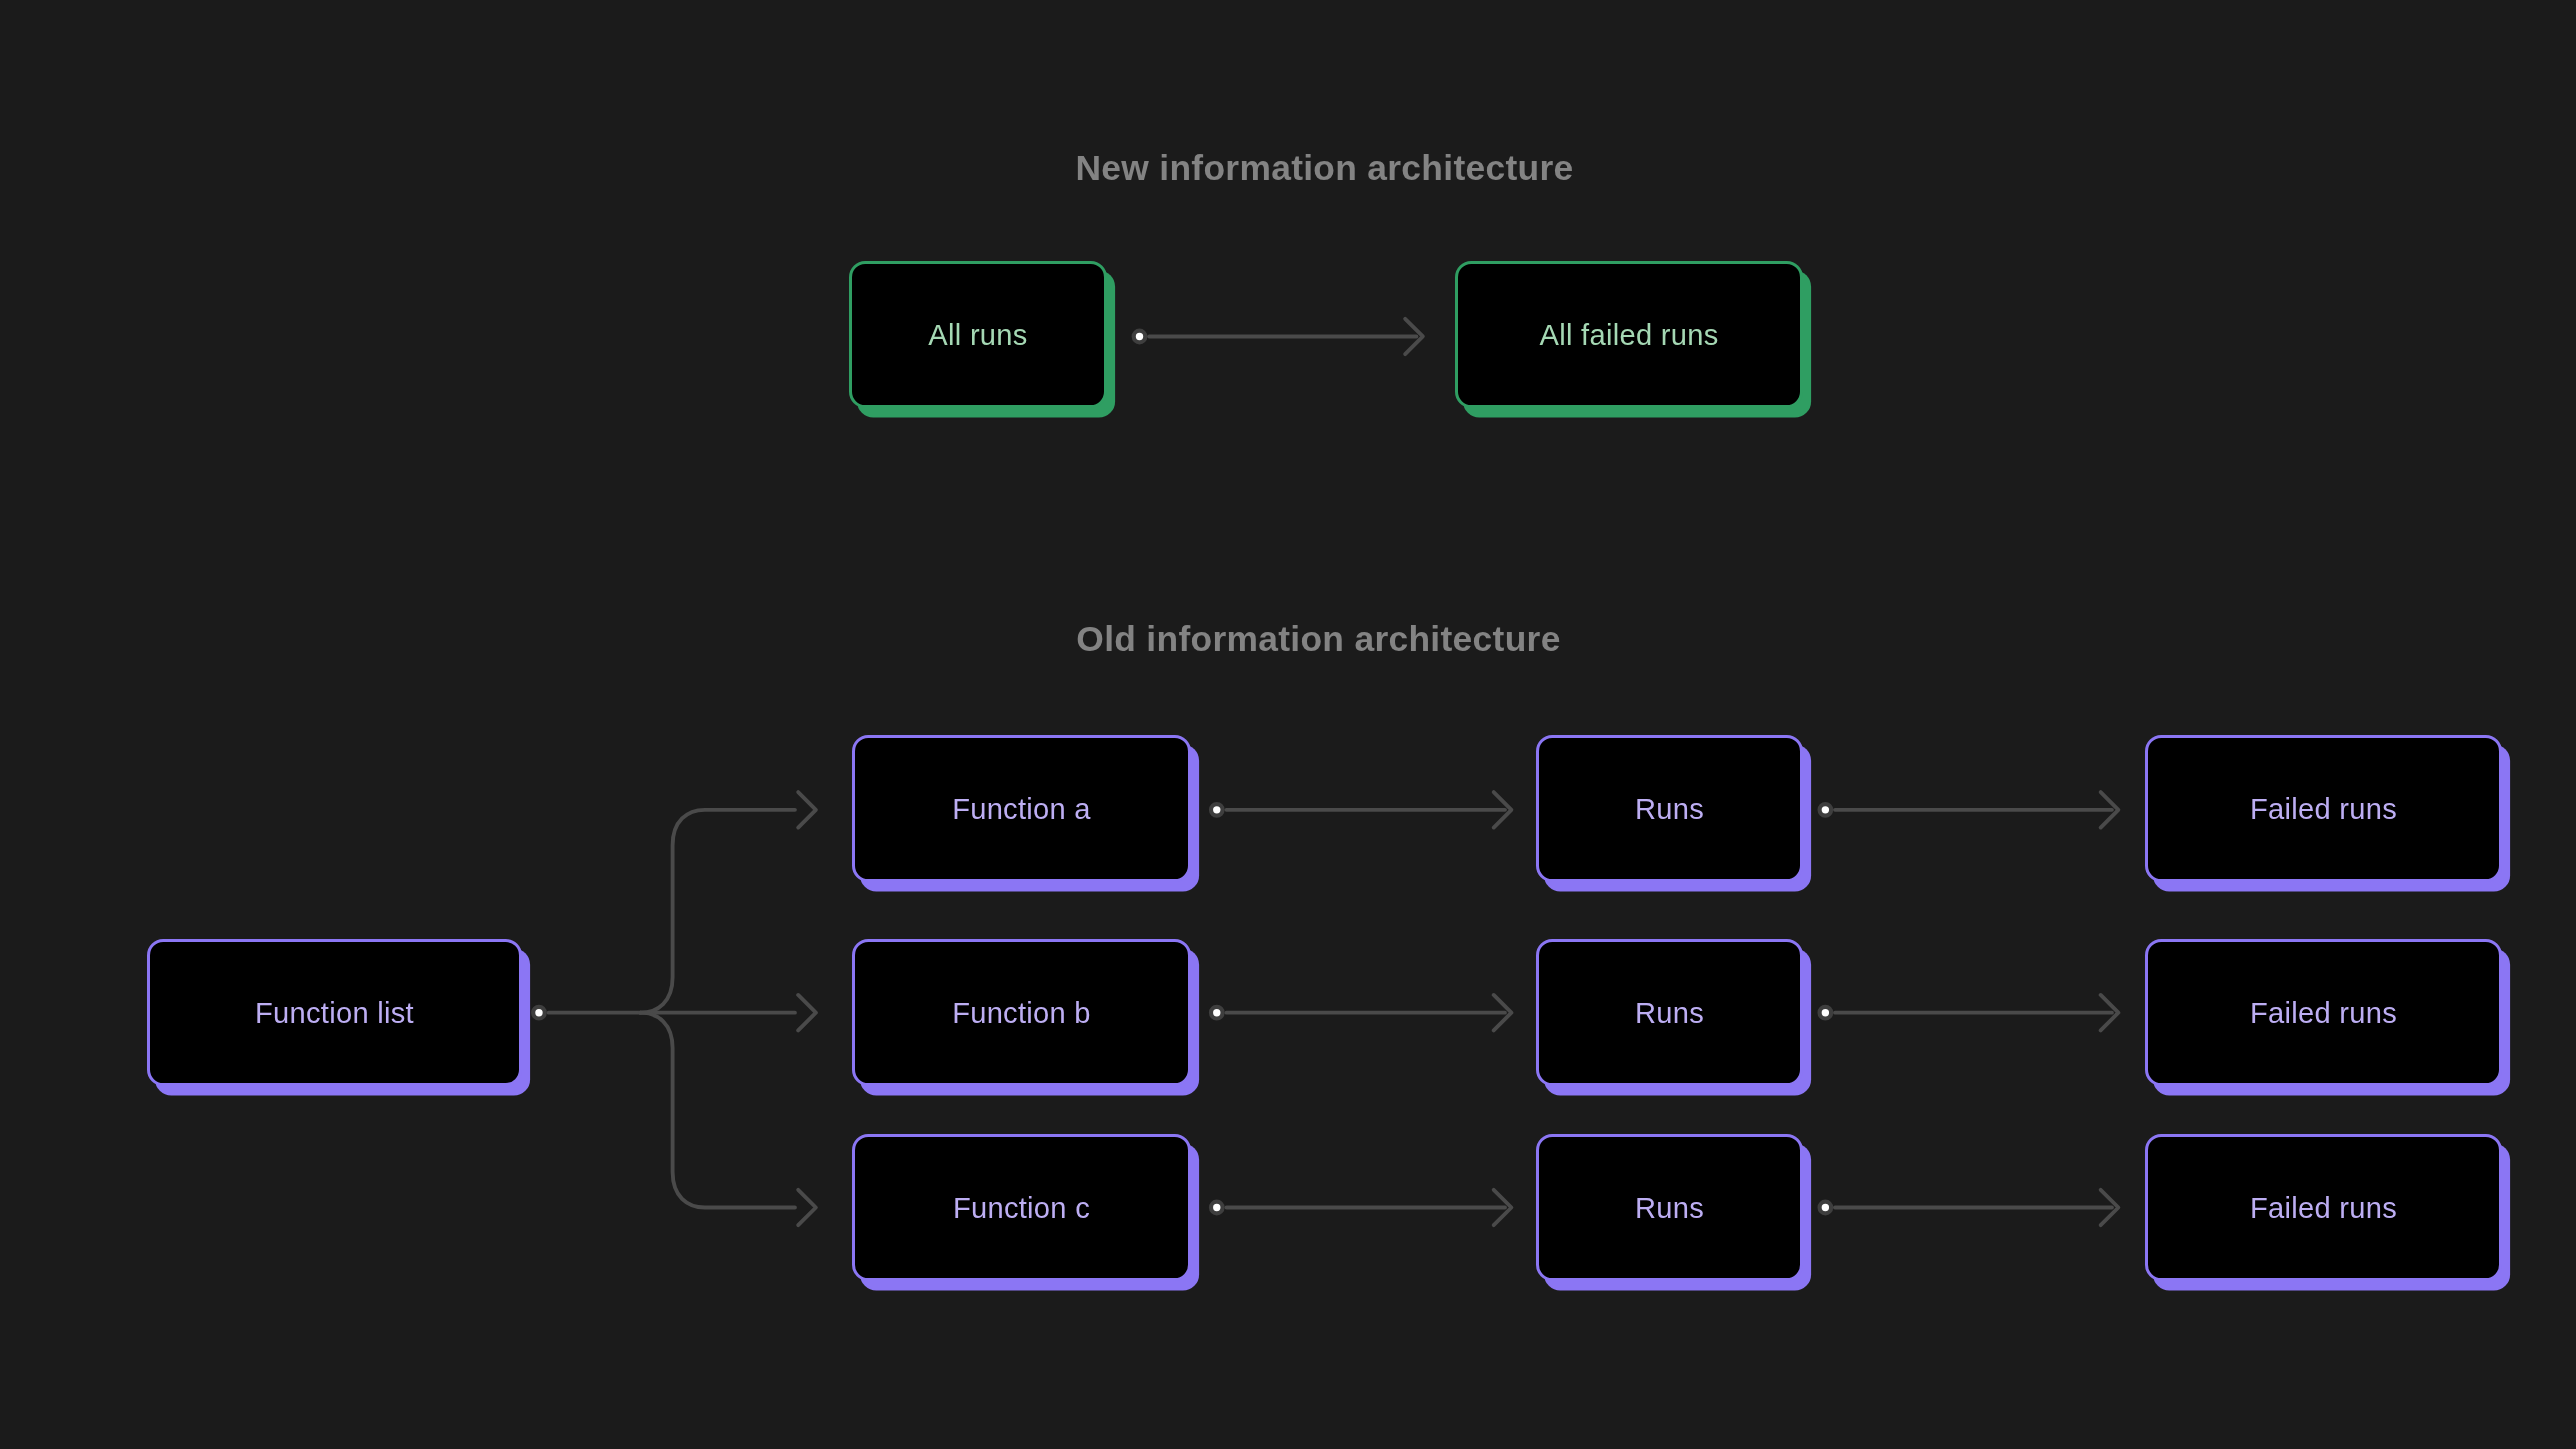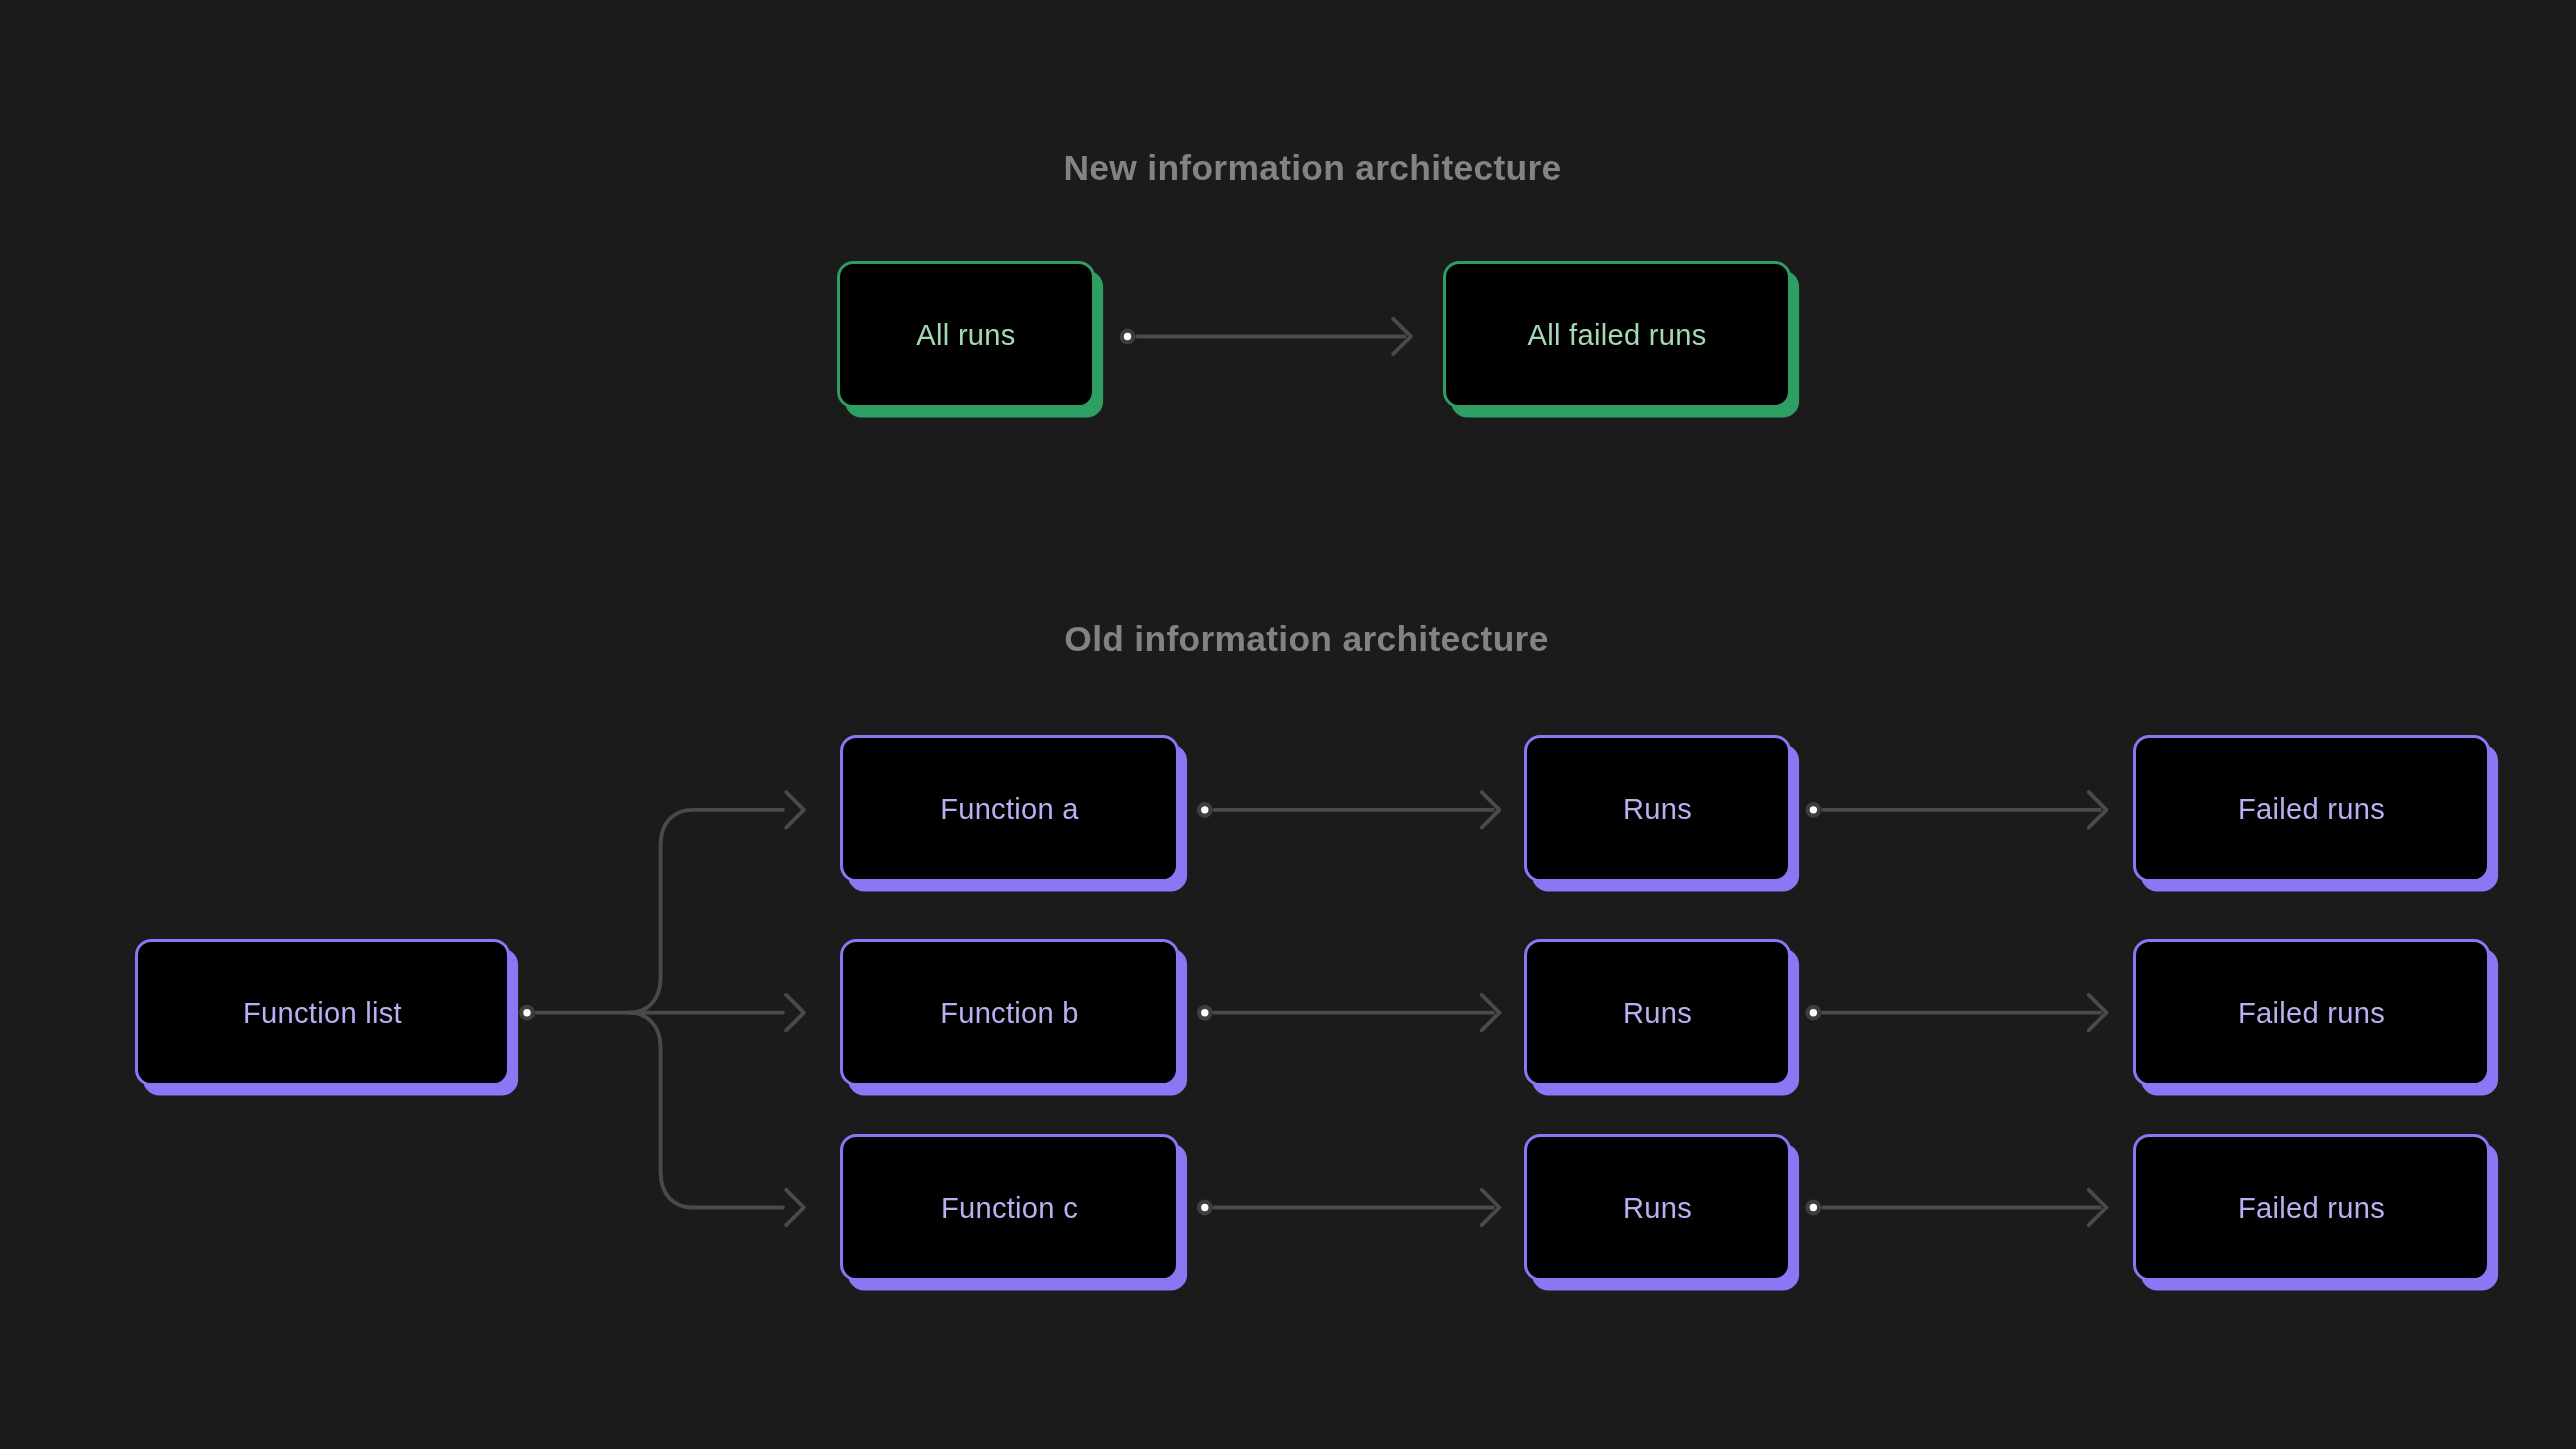--- a/index.html
+++ b/index.html
@@ -10,21 +10,21 @@
     --accent-purple: #8b76f4;
     --purple-text: #bdaef3;
     --connector: #4a4a4a;
     --dot-ring: #3e3e3e;
     --dot-fill: #ffffff;
     --title-text: #838383;
   }
   * { margin: 0; padding: 0; box-sizing: border-box; }
   html, body { background: var(--background); }
   body { width: 2576px; height: 1449px; overflow: hidden; }
-  .viewport { width: 2576px; height: 1118px; }
+  .viewport { width: 2576px; height: 1118px; padding-left: 12px; }
   .stage {
     position: relative;
     width: 859px; height: 483px;
     background: var(--background);
     transform: scale(3);
     transform-origin: 0 0;
     font-family: "Liberation Sans", "DejaVu Sans", sans-serif;
   }
   svg.connectors { position: absolute; left: 0; top: 0; width: 859px; height: 483px; }
   svg.connectors .wire { stroke: var(--connector); stroke-width: 2.4; fill: none; stroke-linecap: round; }

